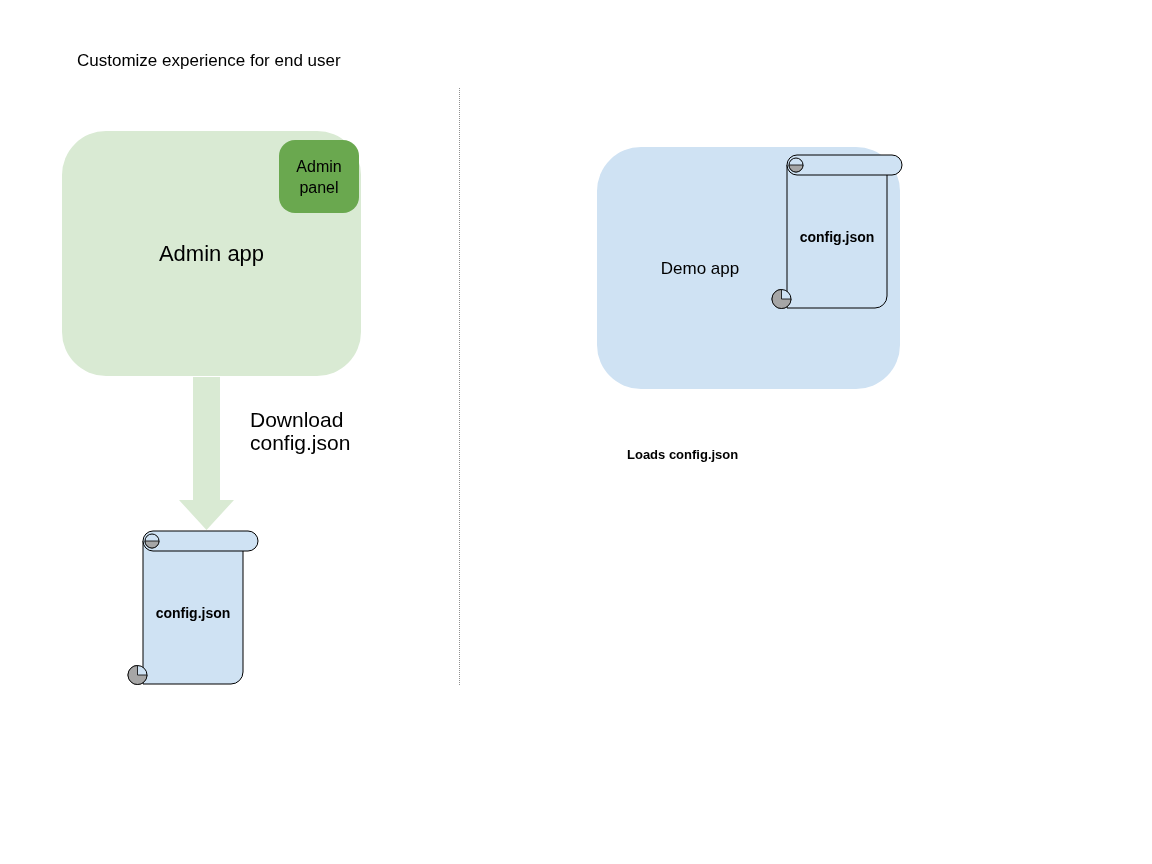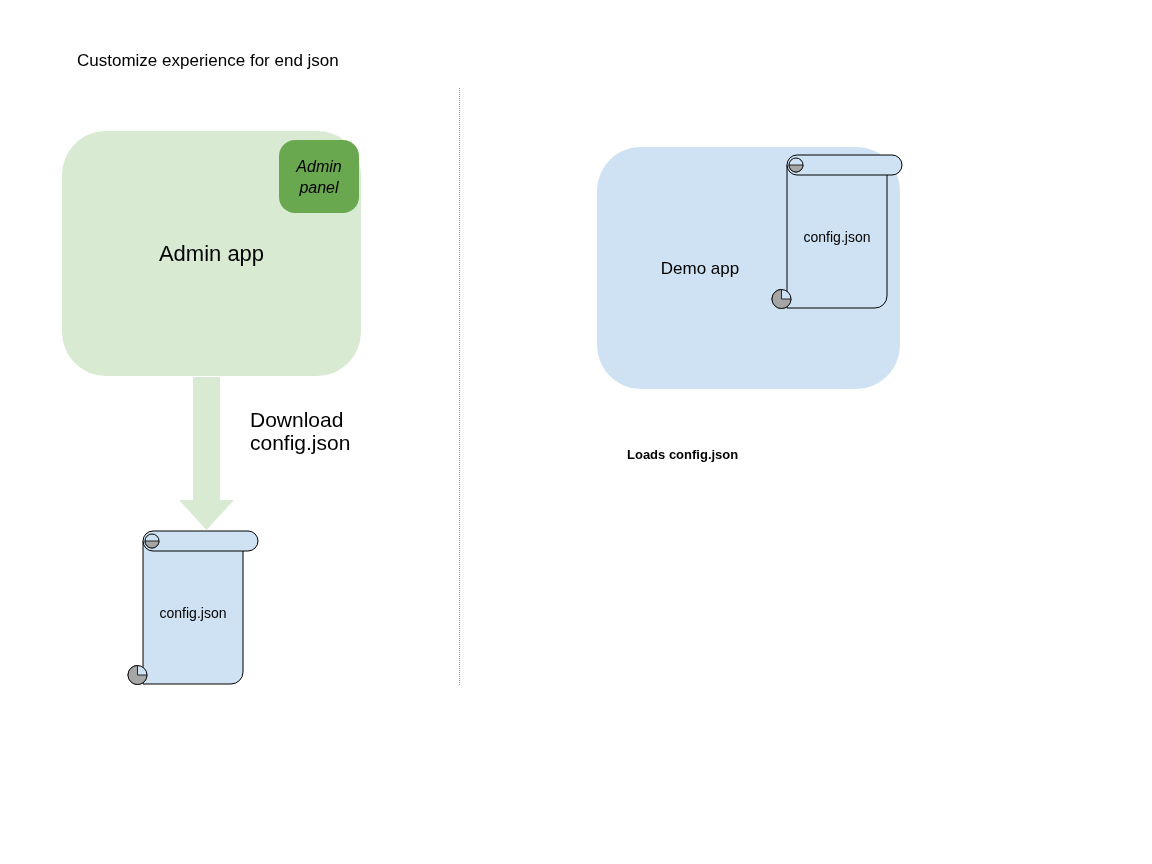--- a/index.html
+++ b/index.html
@@ -16,41 +16,41 @@
   .app-box{
     display:flex;align-items:center;justify-content:center;
     border-radius:44px;
   }
   .admin-box{left:62px;top:131px;width:299px;height:245px;background:var(--green-light);}
   .demo-box{left:597px;top:147px;width:303px;height:242px;background:var(--blue-light);}
   .app-label{font-size:22px;text-align:center;}
   .admin-panel{
     position:absolute;right:2px;top:9px;width:80px;height:73px;
     background:var(--green-dark);border-radius:16px;
-    display:flex;align-items:center;justify-content:center;font-style:italic;
+    display:flex;align-items:center;justify-content:center;
   }
   .admin-panel-label{font-size:16px;line-height:21px;text-align:center;width:60px;}
   .demo-label{left:597px;top:259px;width:206px;text-align:center;font-size:17px;}
   .multiline-label{font-size:21px;line-height:23px;width:100px;}
   .download-label{left:250px;top:408px;}
   .caption{left:627px;top:445px;font-size:13px;line-height:20px;white-space:nowrap;font-weight:bold;}
   .divider{
     left:459px;top:88px;height:597px;width:0;
     border-left:1px dotted var(--divider-gray);
   }
-  .scroll-label{font-size:14px;line-height:20px;width:100px;text-align:center;}
+  .scroll-label{font-size:14px;line-height:20px;width:100px;text-align:center;font-weight:bold;}
   .t-left{left:77px;top:51px;}
   .t-right{left:605px;top:51px;}
 </style>
 </head>
 <body>
 
 <div class="canvas">
 
-  <div class="abs title t-left">Customize experience for end json</div>
+  <div class="abs title t-left">Customize experience for end user</div>
 
   <div class="abs app-box admin-box">
     <div class="app-label">Admin app</div>
     <div class="admin-panel">
       <div class="admin-panel-label">Admin panel</div>
     </div>
   </div>
 
   <svg class="abs" style="left:179px;top:377px;" width="55" height="153" viewBox="0 0 55 153">
     <polygon points="14,0 41,0 41,123 55,123 27.5,153 0,123 14,123" style="fill:var(--green-light);"></polygon>

